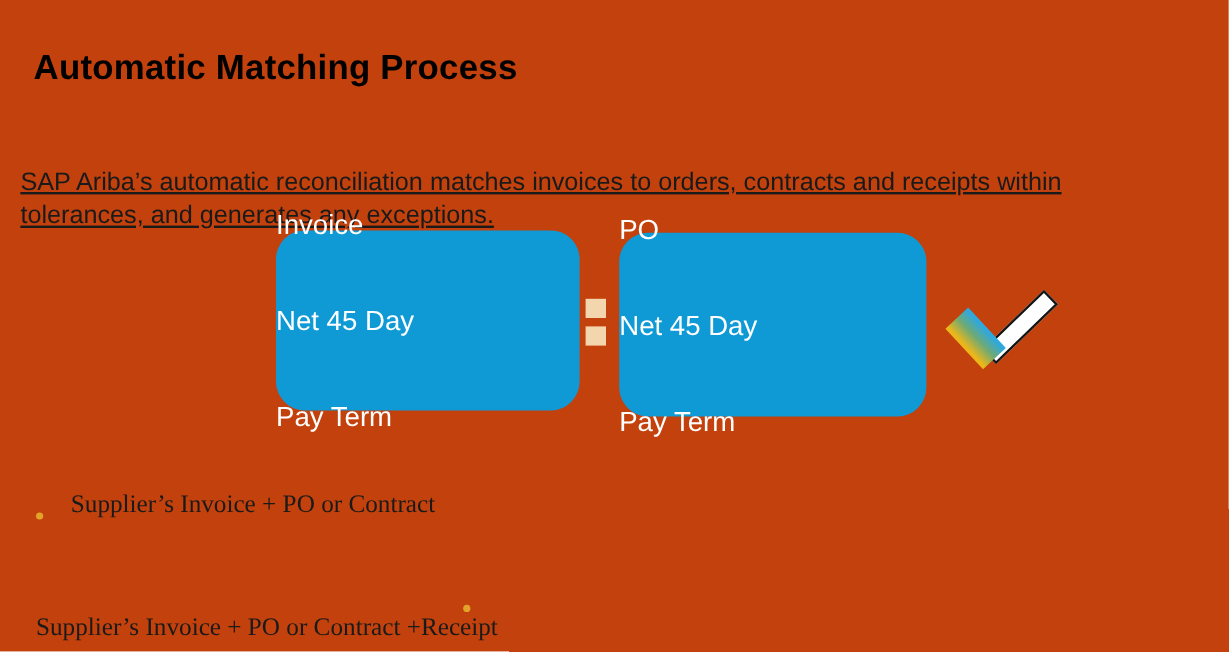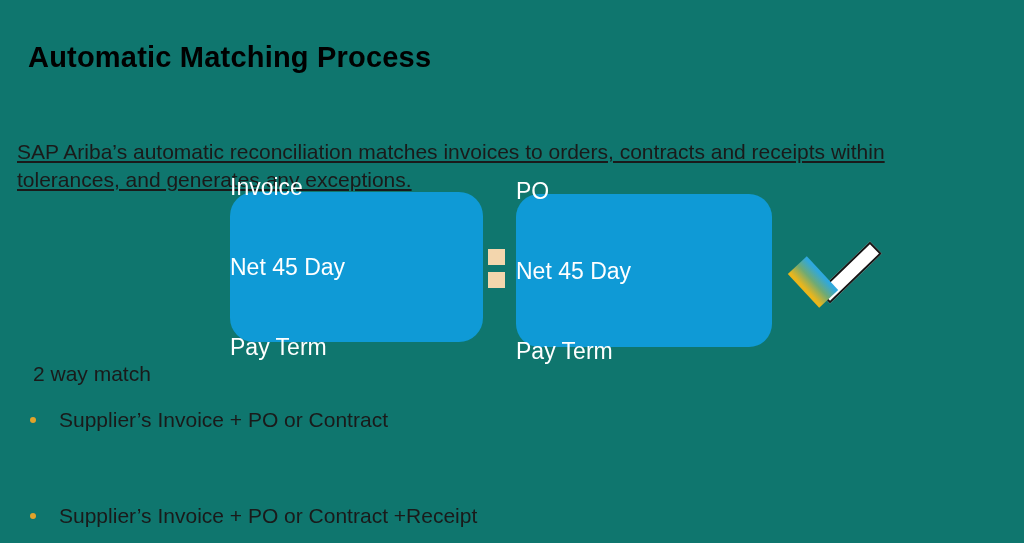--- a/index.html
+++ b/index.html
@@ -5,21 +5,21 @@
   html, body {
     margin: 0;
     padding: 0;
     background: #ffffff;
     font-family: "Liberation Sans", sans-serif;
   }
   .slide {
     position: relative;
     width: 1024px;
     height: 543px;
-    background: #0f766e;
+    background: #c2410c;
     overflow: hidden;
   }
   .slide-title {
     position: absolute;
     left: 28px;
     top: 22px;
     font-size: 29px;
     font-weight: bold;
     color: #000000;
     letter-spacing: 0.2px;
@@ -42,21 +42,21 @@
     display: flex;
     flex-direction: column;
     align-items: flex-start;
     justify-content: center;
     text-align: center;
     font-size: 23px;
     line-height: 40px;
     gap: 40px;
   }
   .box-invoice { left: 230px; top: 192px; width: 253px; height: 150px; }
-  .box-po      { left: 516px; top: 194px; width: 256px; height: 153px; border-radius: 23px; }
+  .box-po      { left: 516px; top: 194px; width: 256px; height: 153px; }
   .equals-icon {
     position: absolute;
     left: 488px;
     top: 249px;
     width: 17px;
     height: 39px;
   }
   .equals-icon .bar {
     position: absolute;
     left: 0;
@@ -98,24 +98,25 @@
     left: 33px;
     font-size: 21px;
     color: #1a1a1a;
   }
   .heading-2way { top: 362px; }
   .heading-3way { top: 458px; }
   .bullet-row {
     position: absolute;
     left: 30px;
     display: flex;
-    align-items: center;
+    align-items: flex-end;
+    font-family: Liberation Serif, serif;
   }
   .bullet-row-1 { top: 408px; }
-  .bullet-row-2 { top: 504px; }
+  .bullet-row-2 { top: 504px; flex-direction: column; }
   .bullet-dot {
     width: 6px;
     height: 6px;
     border-radius: 50%;
     background: #e2a32a;
     margin-right: 23px;
     flex: 0 0 auto;
   }
   .bullet-text {
     font-size: 21px;
@@ -154,21 +155,20 @@
     <div>PO</div>
     <div>Net 45 Day</div>
     <div>Pay Term</div>
   </div>
 
   <div class="check-icon">
     <div class="check-long"></div>
     <div class="check-short"></div>
   </div>
 
-  <div class="match-heading heading-2way">2 way match</div>
 
   <div class="bullet-row bullet-row-1">
     <span class="bullet-dot"></span>
     <span class="bullet-text">Supplier’s Invoice + PO or Contract</span>
   </div>
 
 
   <div class="bullet-row bullet-row-2">
     <span class="bullet-dot"></span>
     <span class="bullet-text">Supplier’s Invoice + PO or Contract +Receipt</span>

